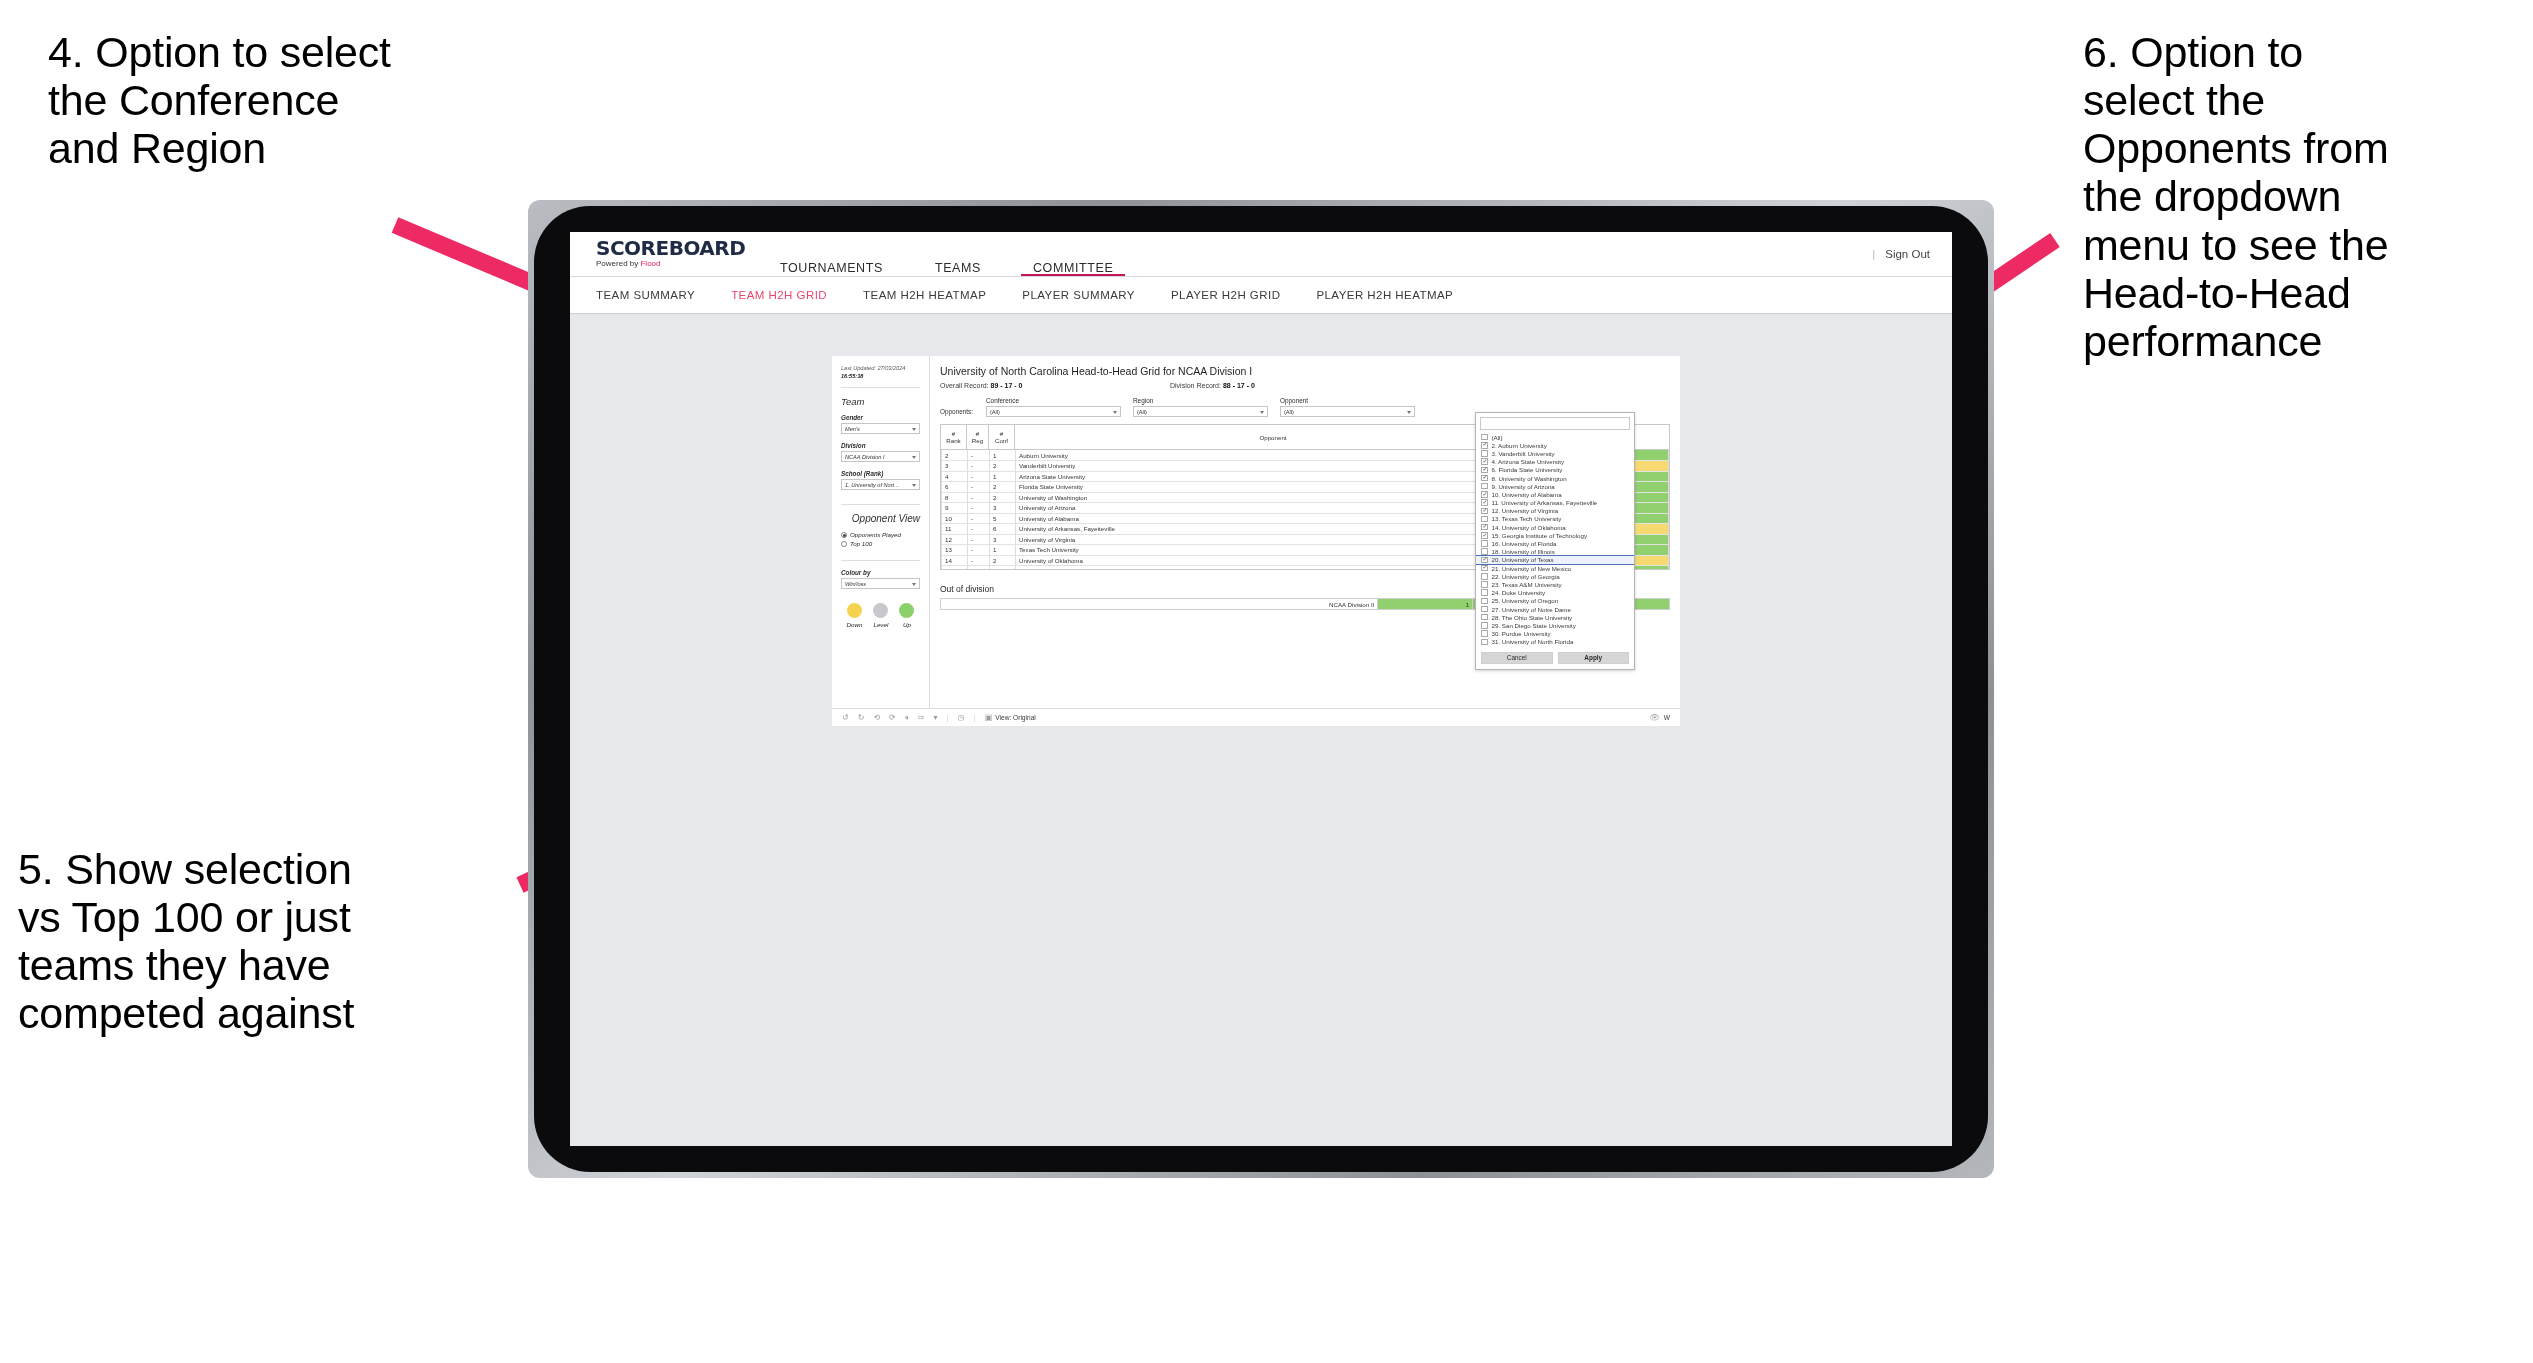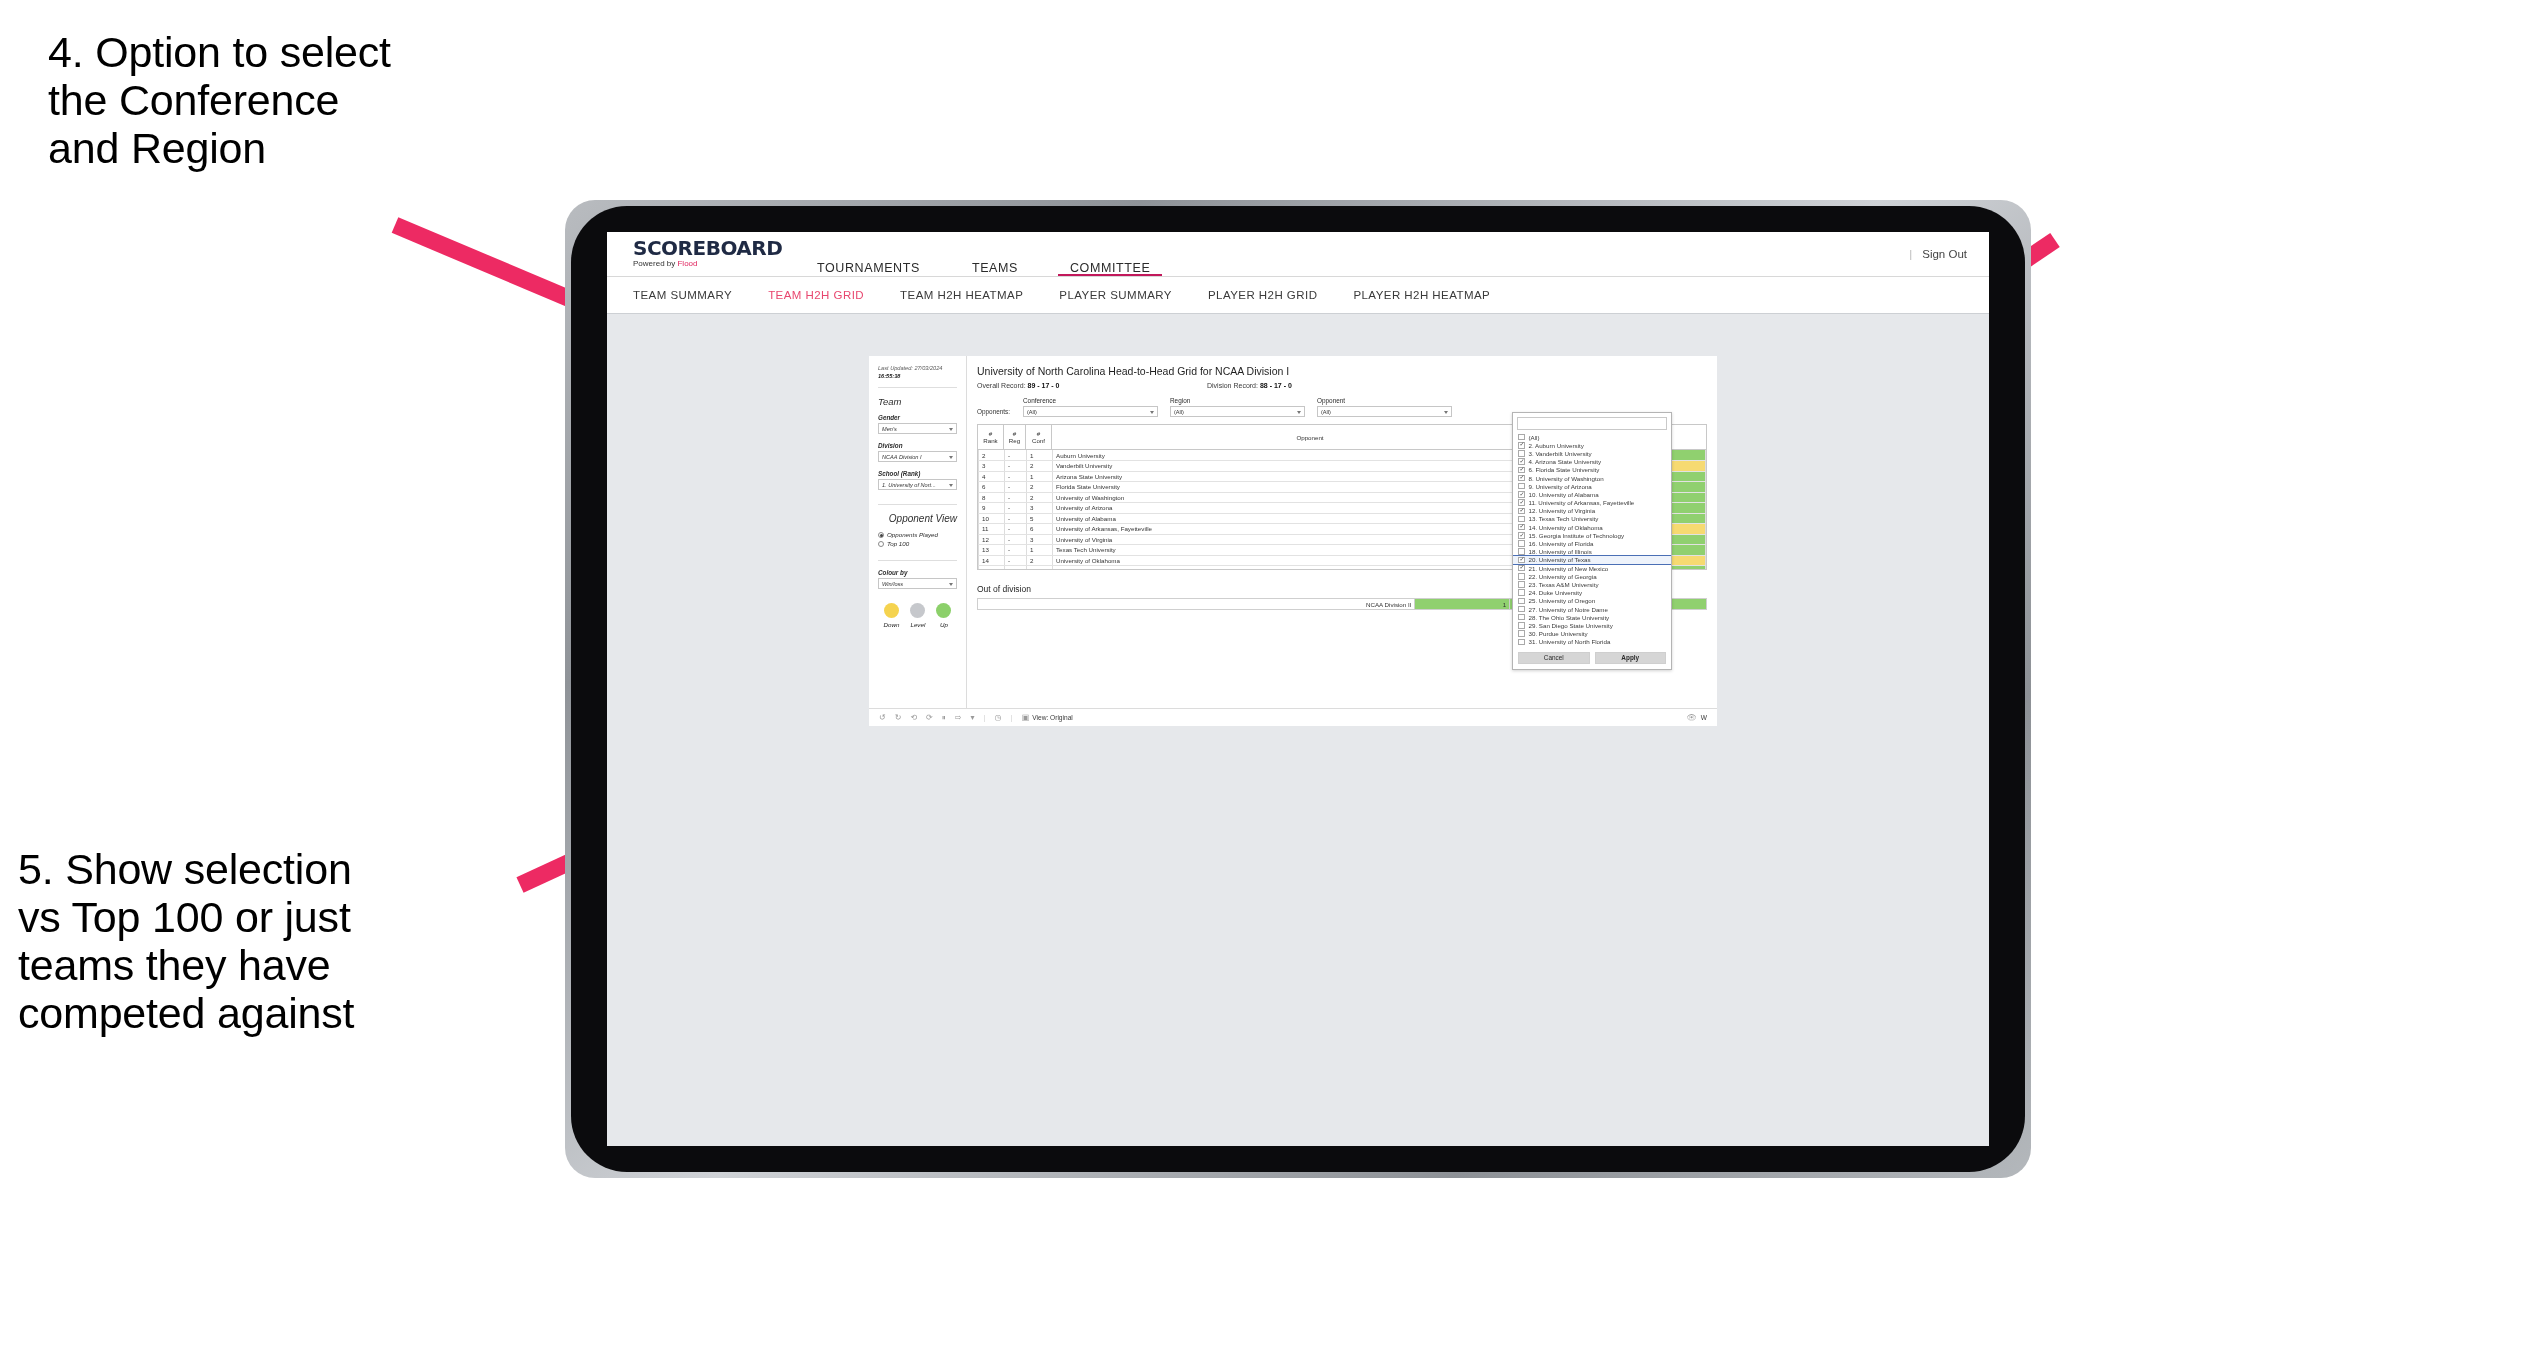--- a/index.html
+++ b/index.html
@@ -24,23 +24,23 @@
   }
   #anno-4 { left: 48px;  top: 28px;  width: 520px; }
   #anno-5 { left: 18px;  top: 845px; width: 520px; }
   #anno-6 { left: 2083px; top: 28px; width: 450px; }
 
   .arrow-svg { position: absolute; left: 0; top: 0; width: 2533px; height: 1363px; pointer-events: none; }
 
   
   #tablet {
     position: absolute;
-    left: 565px; top: 200px;
+    left: 528px; top: 200px;
     width: 1466px; height: 978px;
-    border-radius: 30px;
+    border-radius: 12px;
     background: linear-gradient(140deg,#b9bcc0 0%,#8f9398 22%,#cfd2d6 50%,#8d9196 78%,#b4b8bc 100%);
     padding: 6px;
   }
   #tablet-inner {
     width: 100%; height: 100%;
     border-radius: 56px;
     background: #0b0b0d;
     padding: 26px 36px 26px 36px;
     position: relative;
   }
@@ -221,20 +221,27 @@
 
 <div id="root">
 
   <div class="anno" id="anno-4">4. Option to select
 the Conference
 and Region</div>
   <div class="anno" id="anno-5">5. Show selection
 vs Top 100 or just
 teams they have
 competed against</div>
+  <div class="anno" id="anno-6">6. Option to
+select the
+Opponents from
+the dropdown
+menu to see the
+Head-to-Head
+performance</div>
 
   <svg class="arrow-svg" viewBox="0 0 2533 1363">
     <defs>
       <marker id="ah" viewBox="0 0 12 12" refX="9" refY="6" markerWidth="7" markerHeight="7" orient="auto-start-reverse">
         <path d="M0,0 L12,6 L0,12 z" fill="#ed2a63"></path>
       </marker>
     </defs>
     <line x1="395" y1="225" x2="1070" y2="510" stroke="#ed2a63" stroke-width="17" marker-end="url(#ah)"></line>
     <line x1="520" y1="885" x2="845" y2="735" stroke="#ed2a63" stroke-width="17" marker-end="url(#ah)"></line>
     <line x1="2055" y1="240" x2="1655" y2="510" stroke="#ed2a63" stroke-width="17" marker-end="url(#ah)"></line>

